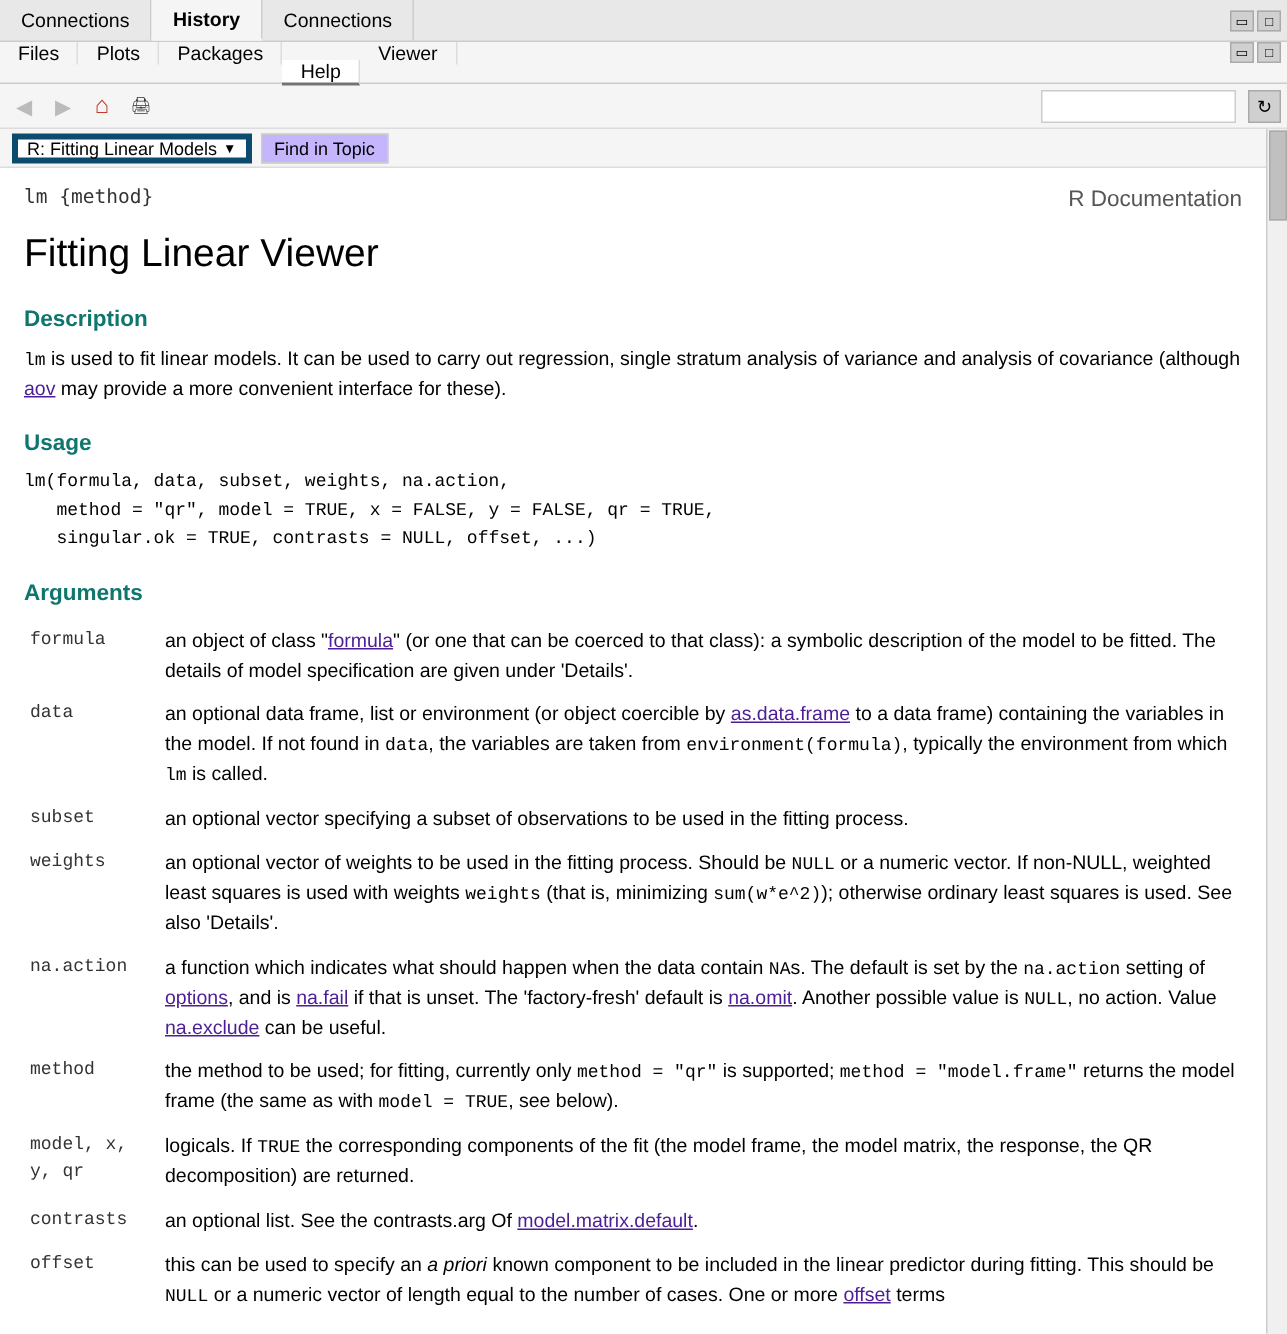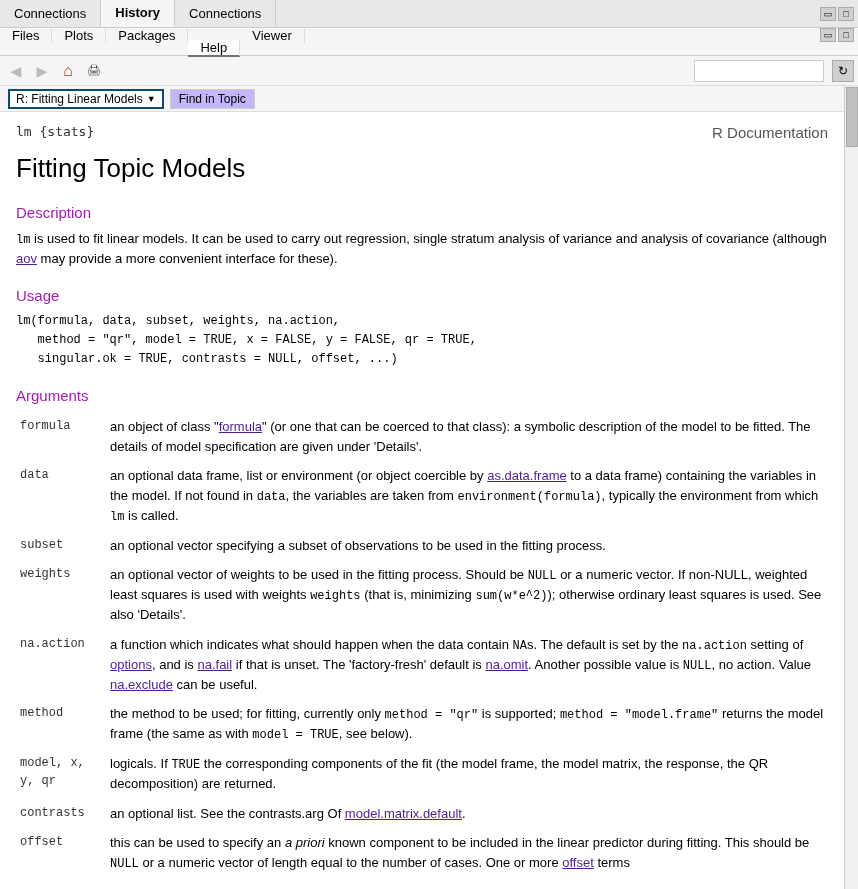--- a/index.html
+++ b/index.html
@@ -124,21 +124,21 @@
       border-bottom: 1px solid #ddd;
       height: 26px;
       align-items: center;
       padding: 0 8px;
       gap: 6px;
     }
     .topic-dropdown {
       display: flex;
       align-items: center;
       background: #fff;
-      border: 2px solid #0c4a6e;
+      border: 4px solid #0c4a6e;
       height: 20px;
       padding: 0 6px;
       cursor: pointer;
       font-size: 12px;
       gap: 4px;
     }
     .find-btn {
       background: #c4b5fd;
       border: 1px solid #ccc;
       height: 20px;
@@ -164,23 +164,23 @@
 
     .doc-title {
       font-size: 26px;
       font-weight: normal;
       margin-bottom: 20px;
       color: #000;
     }
 
     .section-heading {
       font-size: 15px;
-      font-weight: normal;
+      font-weight: bold;
       margin: 18px 0 8px 0;
-      color: #a21caf;
+      color: #0f766e;
     }
 
     .desc-text {
       font-size: 13px;
       line-height: 1.5;
       color: #000;
     }
 
     code, .mono {
       font-family: "Courier New", monospace;
@@ -306,25 +306,25 @@
       <span style="font-size: 9px;">▼</span>
     </div>
     <button class="find-btn">
       <span>Find in Topic</span>
     </button>
   </div>
 
   <div class="content-area" style="padding-right: 30px;">
 
     <div class="doc-header">
-      <span class="doc-lm">lm {stats}</span>
+      <span class="doc-lm">lm {method}</span>
       <span class="doc-rdoc">R Documentation</span>
     </div>
 
-    <h1 class="doc-title">Fitting Topic Models</h1>
+    <h1 class="doc-title">Fitting Linear Viewer</h1>
 
     <div class="section-heading">Description</div>
     <p class="desc-text">
       <code>lm</code> is used to fit linear models. It can be used to carry out regression, single stratum analysis of variance and analysis of covariance (although <a>aov</a> may provide a more convenient interface for these).
     </p>
 
     <div class="section-heading">Usage</div>
     <div class="code-block">
       lm(formula, data, subset, weights, na.action,<br>
       &nbsp;&nbsp;&nbsp;method = "qr", model = TRUE, x = FALSE, y = FALSE, qr = TRUE,<br>

